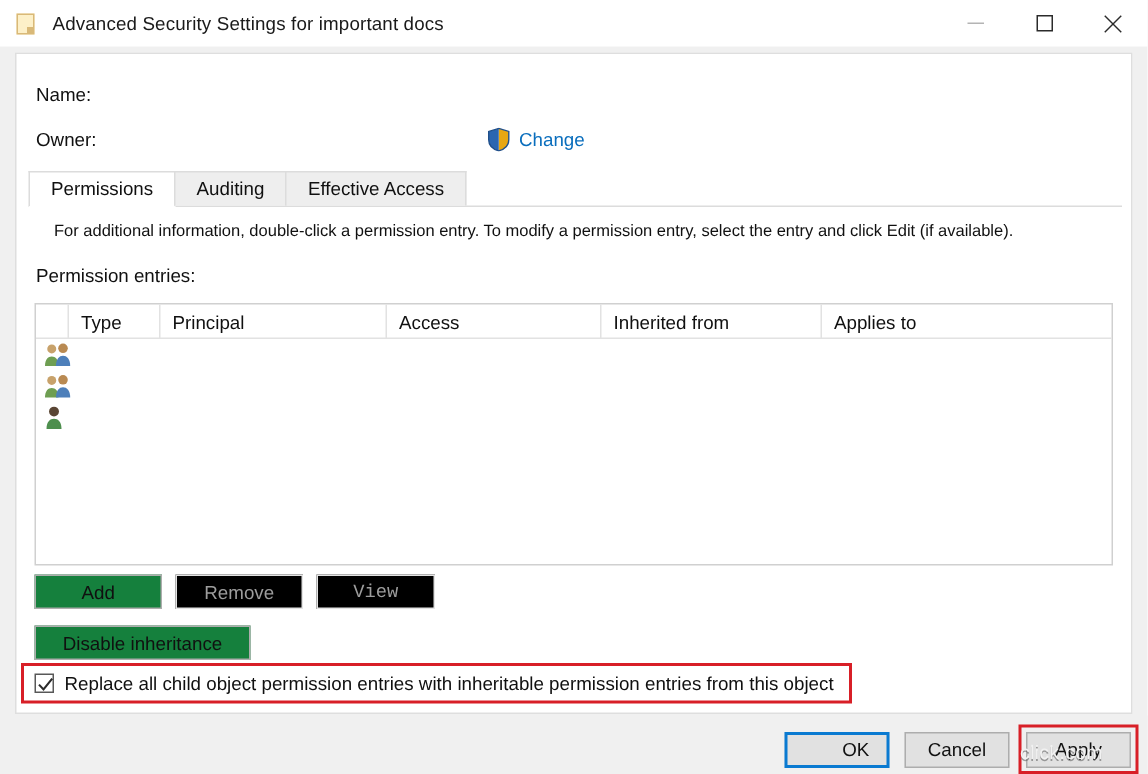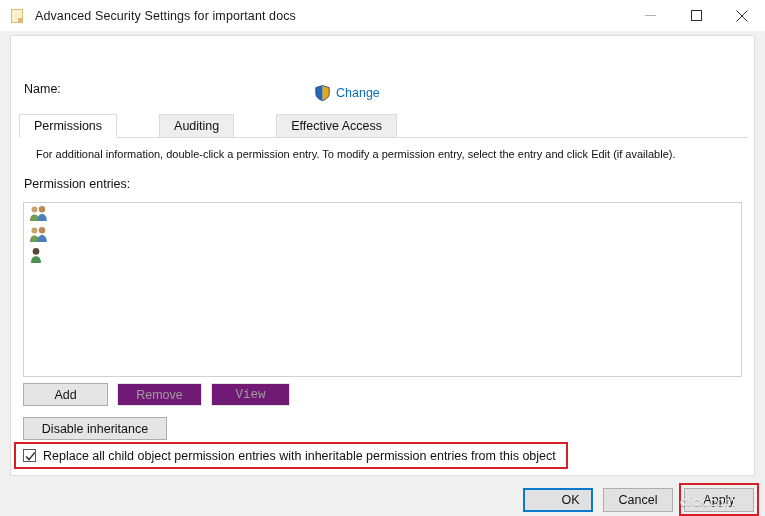--- a/index.html
+++ b/index.html
@@ -90,28 +90,27 @@
     width: 745px; height: 441px;
     background: #ffffff;
     border: 1px solid #dedede;
     box-sizing: border-box;
   }
 
   .row-label {
     position: absolute;
     font-size: 12.5px;
     color: #101010;
-    margin-top: 26px;
   }
   .name-label  { left: 13px;  top: 20px; }
   .owner-label { left: 13px;  top: 50px; }
 
   .change-wrap {
     position: absolute;
-    left: 304px; top: 48px;
+    left: 314px; top: 48px;
     display: flex;
     align-items: center;
     height: 18px;
   }
   .shield {
     width: 15px; height: 16px;
     margin-right: 6px;
     flex: none;
   }
   .change-link {
@@ -122,21 +121,20 @@
 
   
   .tabstrip {
     position: absolute;
     left: 8px; top: 79px;
     width: 729px; height: 23px;
     border-bottom: 1px solid #dcdcdc;
     display: flex;
     align-items: flex-end;
     box-sizing: border-box;
-    gap: 43px;
   }
   .tab {
     height: 23px;
     padding: 0 14px;
     display: flex;
     align-items: center;
     justify-content: center;
     font-size: 12.5px;
     color: #101010;
     background: #eeeeee;
@@ -209,32 +207,32 @@
   }
   .people-icon { width: 20px; height: 17px; flex: none; }
 
   
   .btn {
     position: absolute;
     height: 23px;
     font-family: "Liberation Sans", sans-serif;
     font-size: 12.5px;
     color: #101010;
-    background: #e5e5e5;
+    background: #15803d;
     border: 1px solid #adadad;
     box-sizing: border-box;
     display: flex;
     align-items: center;
     justify-content: center;
     cursor: default;
     white-space: nowrap;
   }
   .btn.disabled {
     color: #9d9d9d;
-    background: #701a75;
+    background: #000000;
     border-color: #e4e4e4;
   }
   .btn-add       { left: 12px;  top: 347px; width: 85px; }
   .btn-remove    { left: 106px; top: 347px; width: 85px; }
   .btn-view      { left: 200px; top: 347px; width: 79px; font-family: Liberation Mono, monospace; }
   .btn-disable   { left: 12px;  top: 381px; width: 144px; }
 
   
   .annot-red {
     position: absolute;
@@ -358,20 +356,28 @@
       </div>
       <div class="tab">
         <span>Effective Access</span>
       </div>
     </div>
 
     <div class="info-text">For additional information, double-click a permission entry. To modify a permission entry, select the entry and click Edit (if available).</div>
     <div class="entries-label">Permission entries:</div>
 
     <div class="listview">
+      <div class="list-header">
+        <div class="list-col col-gutter"></div>
+        <div class="list-col col-type">Type</div>
+        <div class="list-col col-princ">Principal</div>
+        <div class="list-col col-access">Access</div>
+        <div class="list-col col-inherit">Inherited from</div>
+        <div class="list-col col-applies">Applies to</div>
+      </div>
       <div class="list-body">
 
         <div class="list-row">
           <svg class="people-icon" viewBox="0 0 20 17">
             <circle cx="5.5" cy="4.6" r="3" fill="#c8a26b"></circle>
             <path d="M1 16 C1 11.6 3 9.6 5.5 9.6 C8 9.6 10 11.6 10 16 Z" fill="#6e9e52"></path>
             <circle cx="13" cy="4.2" r="3.2" fill="#b98a52"></circle>
             <path d="M8.3 16 C8.3 11.2 10.5 9.1 13 9.1 C15.6 9.1 17.8 11.2 17.8 16 Z" fill="#4d7fba"></path>
           </svg>
         </div>

